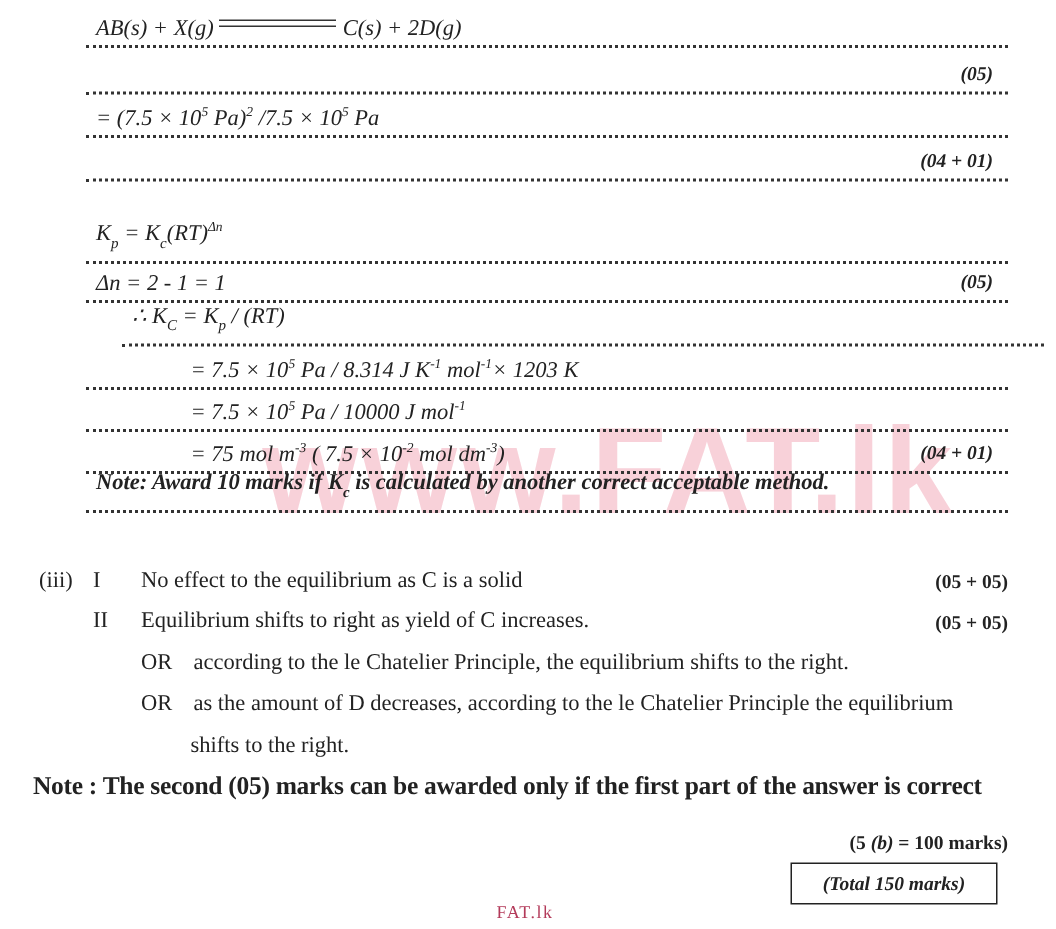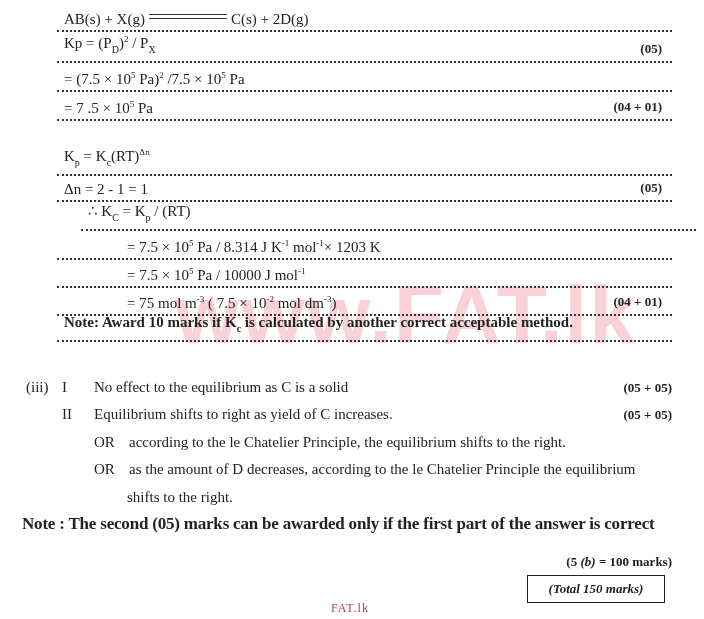--- a/index.html
+++ b/index.html
@@ -5,20 +5,21 @@
   html, body { margin: 0; padding: 0; background: #fff; }
   body {
     width: 704px; height: 619px; position: relative; overflow: hidden;
     font-family: "Liberation Serif", "DejaVu Serif", serif;
     color: #222;
   }
   .line {
     position: absolute; left: 57px; width: 615px;
     font-size: 15px; line-height: 18px;
     border-bottom: 2px dotted #333;
+    font-style: italic;
   }
   .line .txt { position: absolute; left: 7px; bottom: 2px; white-space: nowrap; }
   .line .ind { left: 50px; margin-left: 20px; }
   .mark {
     position: absolute; right: 10px; bottom: 3px;
     font-size: 13px; font-weight: bold; white-space: nowrap;
   }
   sub { font-size: 10px; vertical-align: -5px; }
   sup { font-size: 9px; vertical-align: 6px; }
   .bold { font-weight: bold; }
@@ -69,30 +70,28 @@
 
 <div class="content">
 
   <div class="line" style="top:12px;height:18px;">
     <span class="txt">
       <span>AB(s) + X(g)</span><span class="arrow"></span><span>C(s) + 2D(g)</span>
     </span>
   </div>
 
   <div class="line" style="top:41px;height:20px;">
-    <span class="txt"><span>Kp = (P</span><sub>D</sub><span>)</span><sup>2</sup><span> / P</span><sub>X</sub></span>
     <span class="mark">(05)</span>
   </div>
 
   <div class="line" style="top:70px;height:20px;">
     <span class="txt"><span>= (7.5 × 10</span><sup>5</sup><span> Pa)</span><sup>2</sup><span> /7.5 × 10</span><sup>5</sup><span> Pa</span></span>
   </div>
 
   <div class="line" style="top:99px;height:20px;">
-    <span class="txt"><span>=  7 .5 × 10</span><sup>5</sup><span> Pa</span></span>
     <span class="mark">(04 + 01)</span>
   </div>
 
   <div class="line" style="top:150px;height:24px;">
     <span class="txt"><span>K</span><sub>p</sub><span> = K</span><sub>c</sub><span>(RT)</span><sup>Δn</sup></span>
   </div>
 
   <div class="line" style="top:180px;height:20px;">
     <span class="txt">Δn = 2 - 1 = 1</span>
     <span class="mark">(05)</span>

